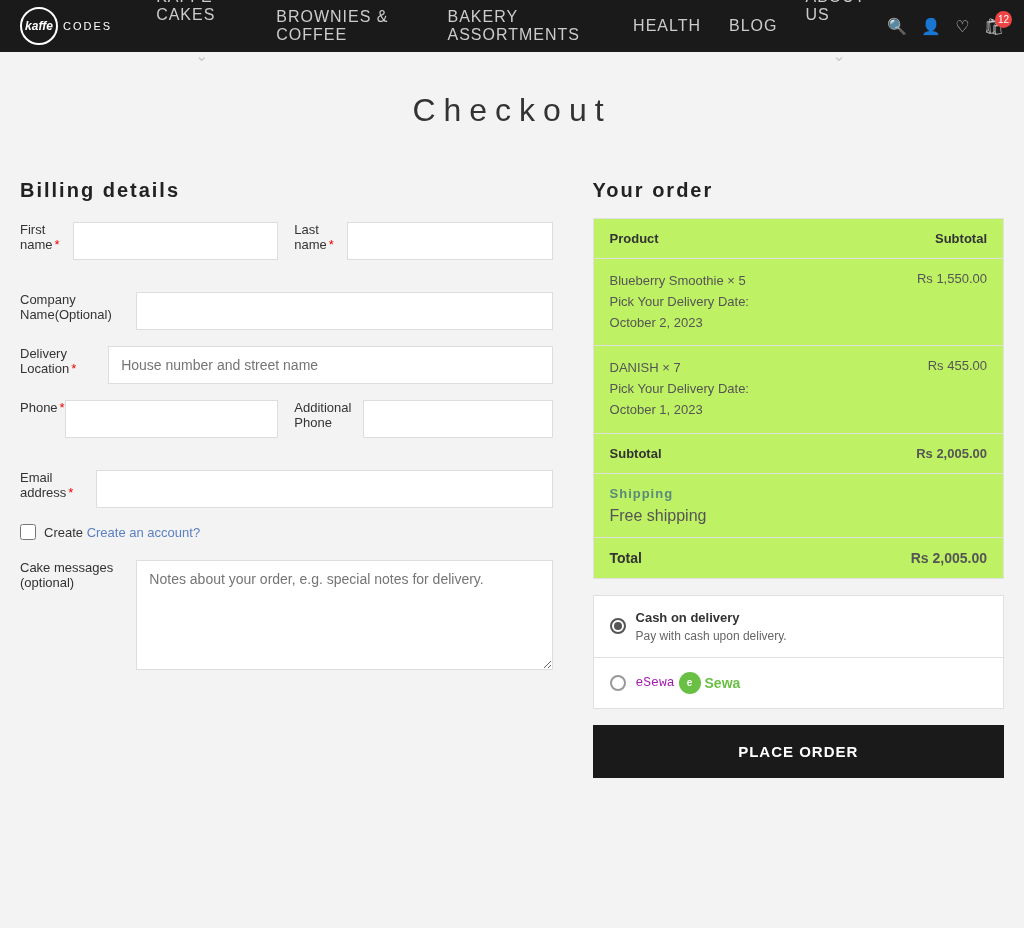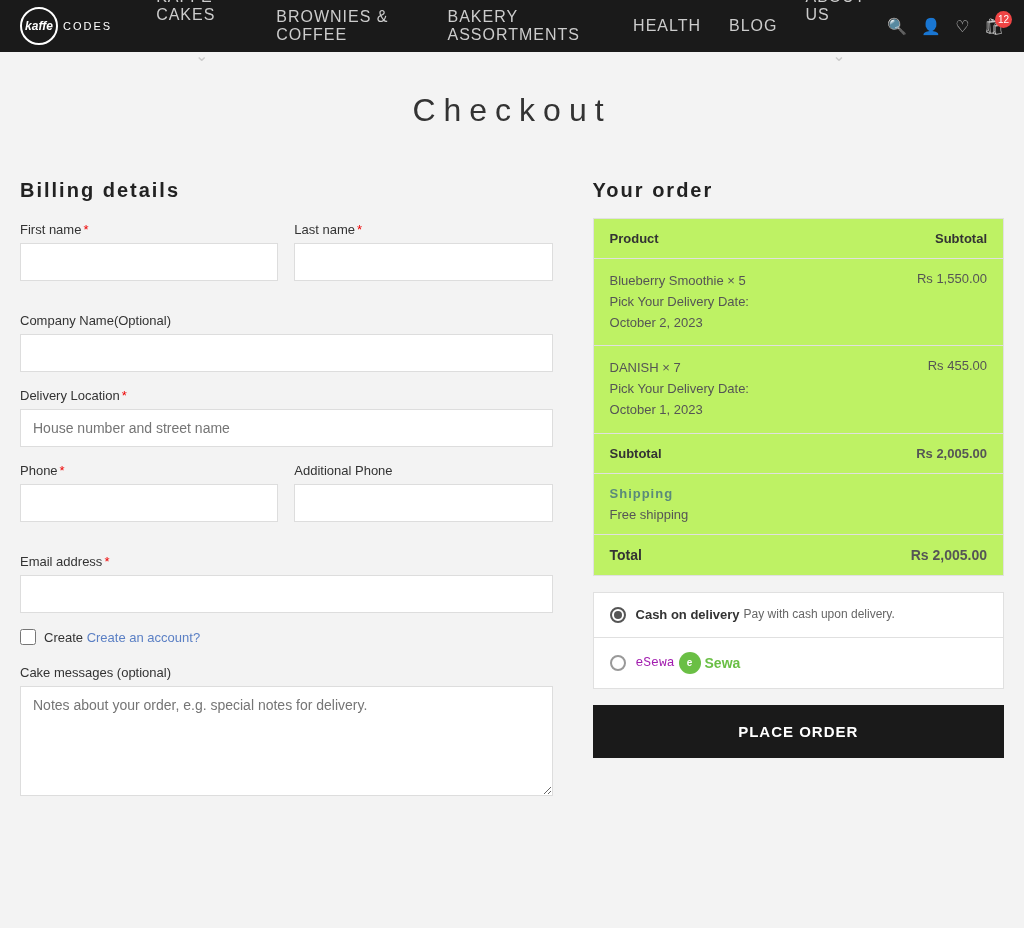--- a/index.html
+++ b/index.html
@@ -126,21 +126,21 @@
       margin-bottom: 20px;
       color: #222;
     }
     .form-row {
       display: flex;
       gap: 16px;
       margin-bottom: 16px;
     }
     .form-group {
       display: flex;
-      flex-direction: column;
+      flex-direction: row;
       flex: 1;
       margin-bottom: 16px;
     }
     .form-group.half { flex: 1; }
     .form-label {
       font-size: 13px;
       margin-bottom: 6px;
       color: #333;
     }
     .required-star {
@@ -238,21 +238,21 @@
       border-bottom: 1px solid #e0e0e0;
     }
     .shipping-title {
       font-weight: 700;
       font-size: 13px;
       color: #5a8a7a;
       letter-spacing: 1px;
       margin-bottom: 6px;
     }
     .shipping-value {
-      font-size: 13px;
+      font-size: 16px;
       color: #555;
     }
     .order-total-row {
       display: flex;
       justify-content: space-between;
       padding: 12px 16px;
       font-weight: 700;
       font-size: 14px;
     }
 
@@ -266,21 +266,21 @@
       display: flex;
       align-items: center;
       gap: 10px;
       padding: 14px 16px;
       border-bottom: 1px solid #e0e0e0;
       cursor: pointer;
     }
     .payment-option:last-child { border-bottom: none; }
     .payment-option-inner {
       display: flex;
-      flex-direction: row;
+      flex-direction: column;
       gap: 4px;
     }
     .payment-label {
       font-size: 13px;
       font-weight: 600;
     }
     .payment-desc {
       font-size: 12px;
       color: #666;
     }

